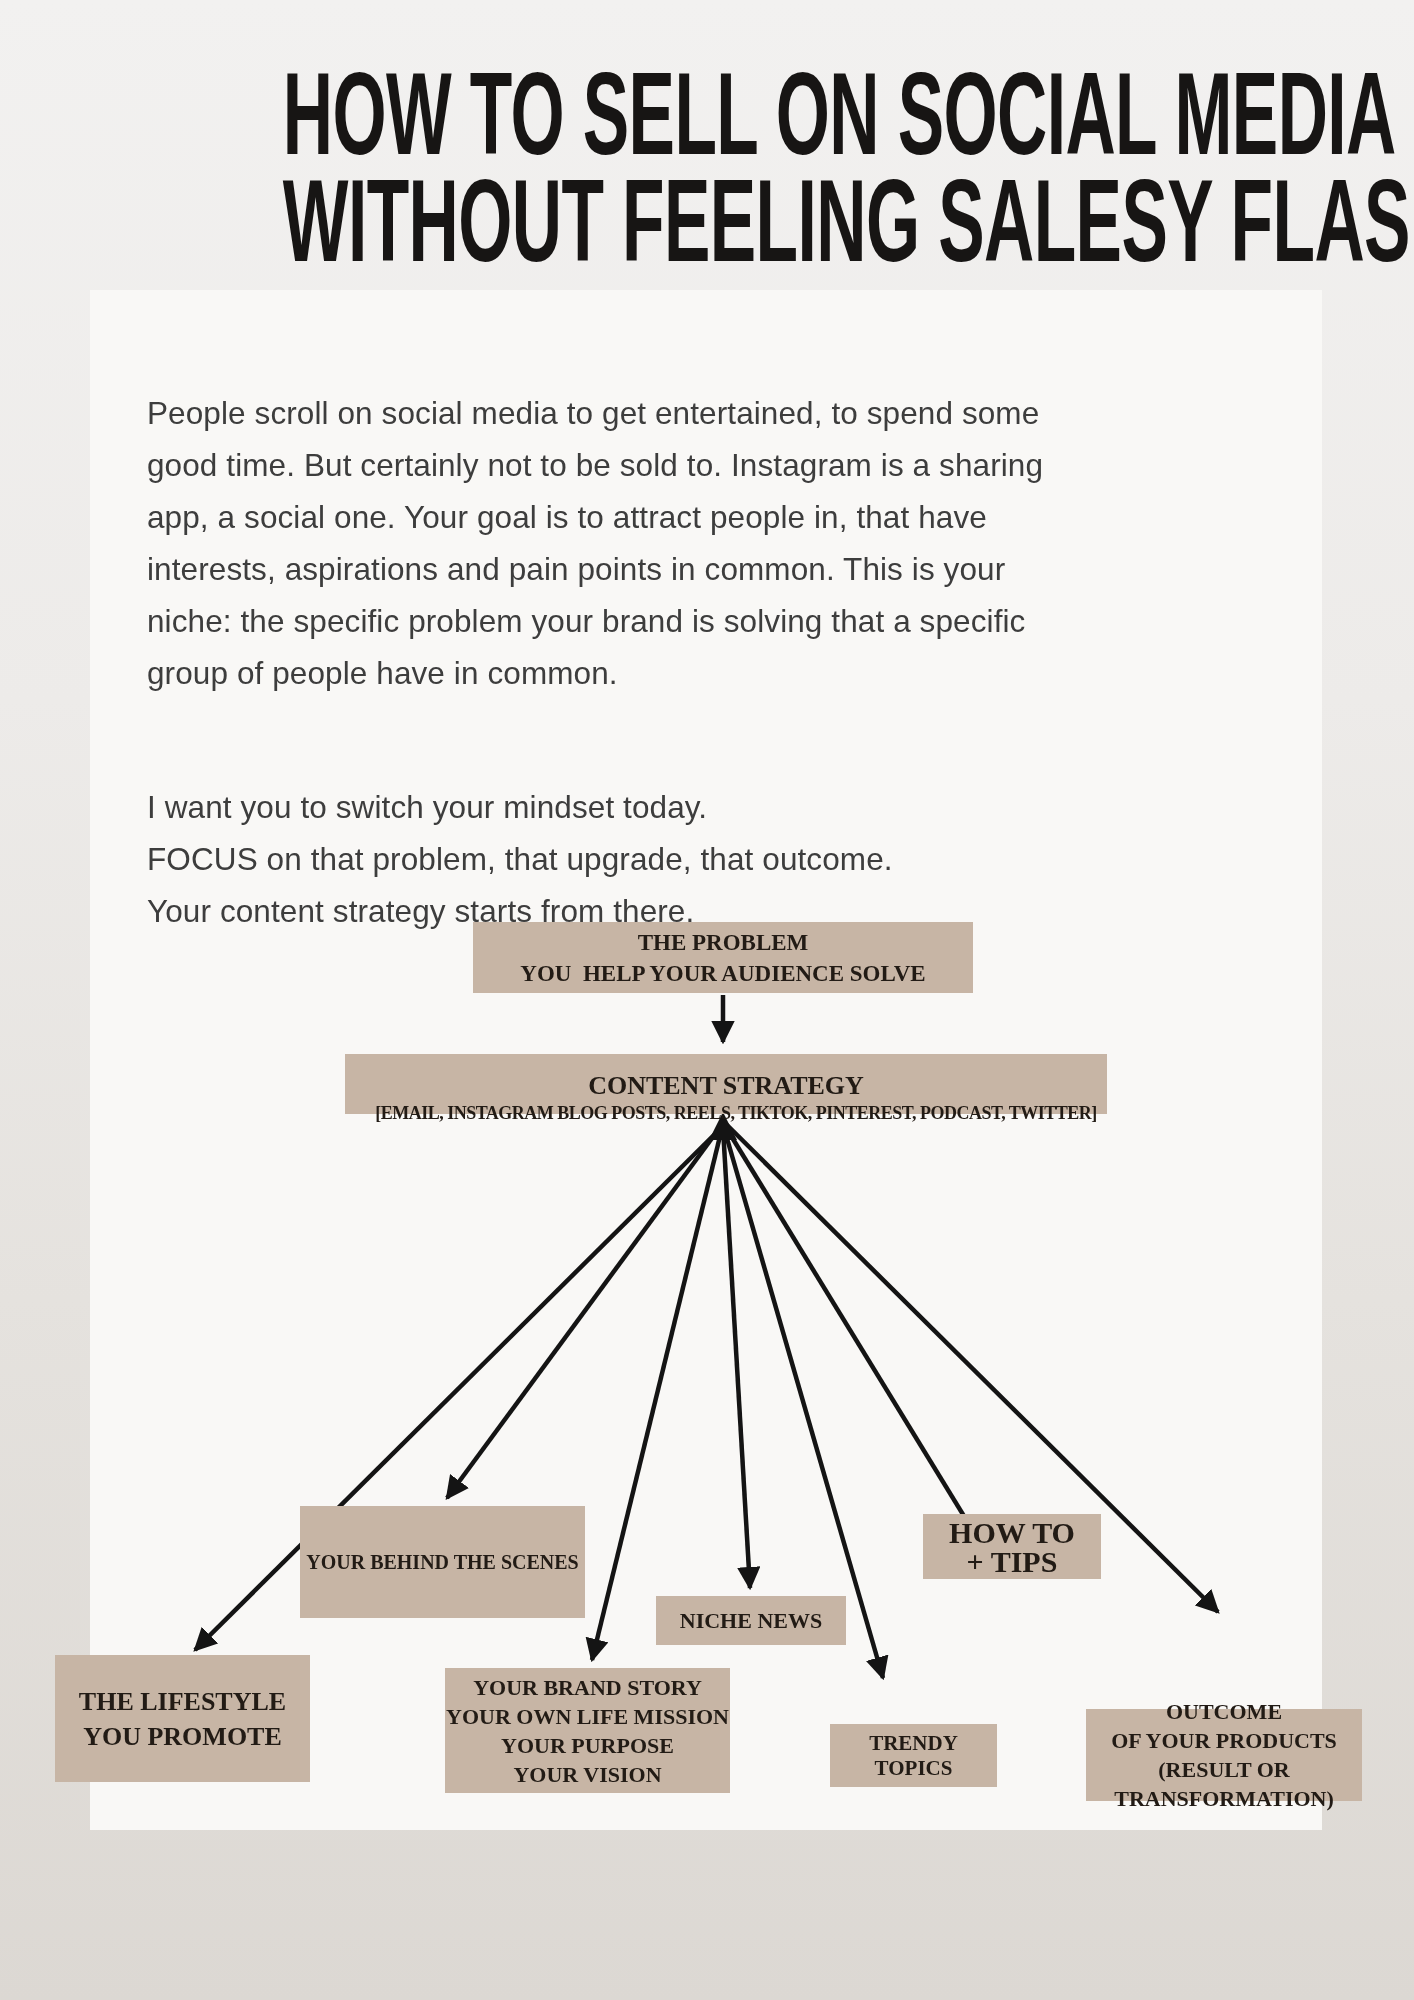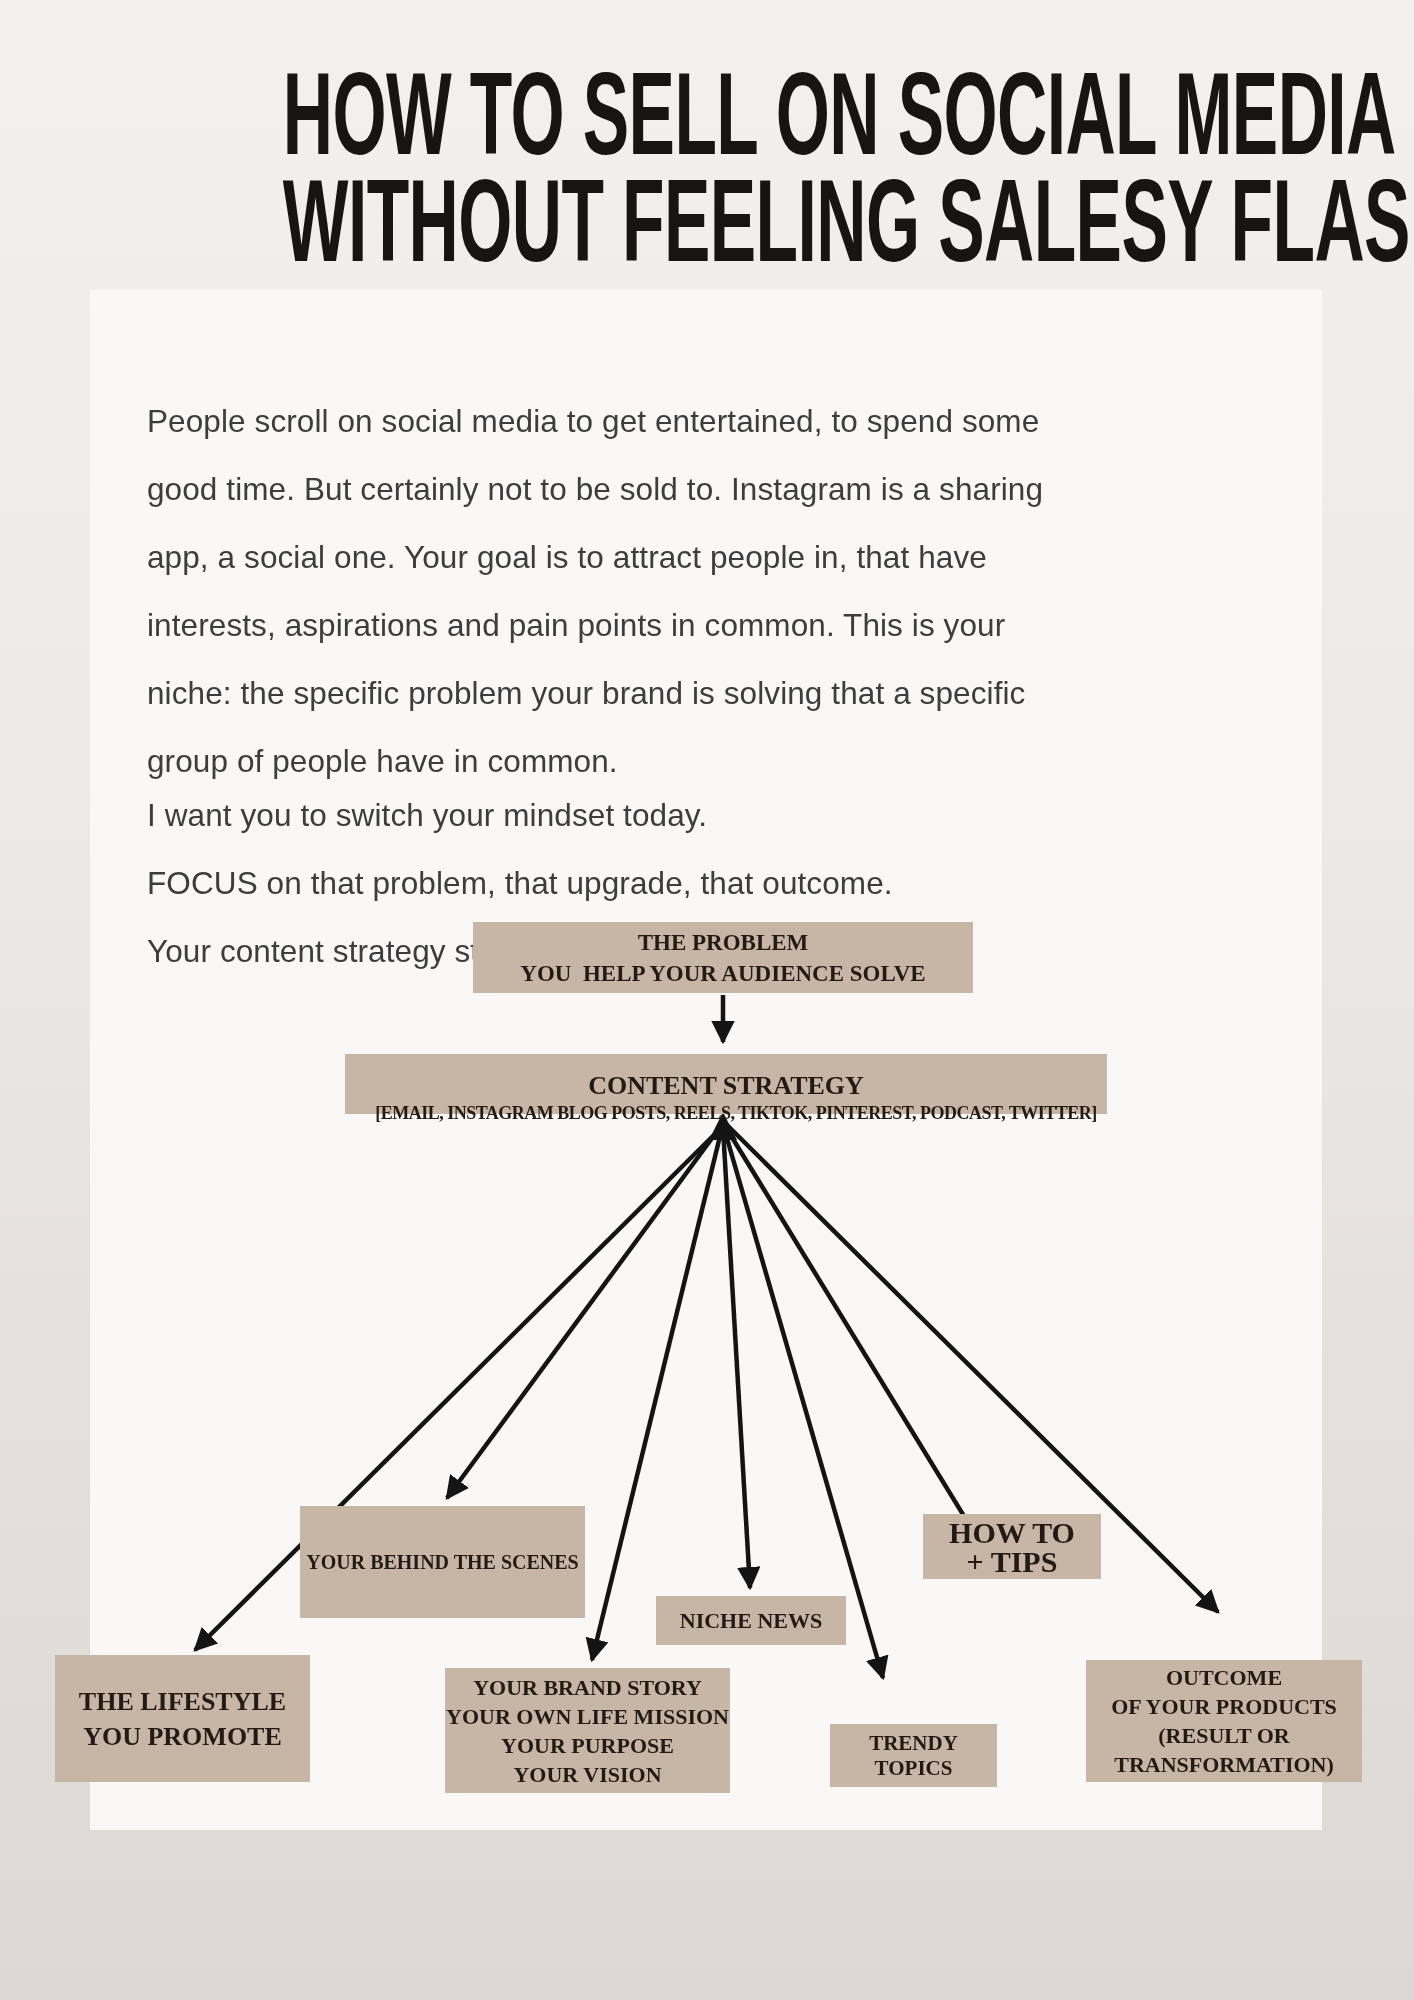--- a/index.html
+++ b/index.html
@@ -10,41 +10,41 @@
     font-family:"Liberation Sans",sans-serif;
     overflow:hidden;
   }
   
   .title{position:absolute;top:40px;left:0;width:1414px;text-align:center;color:#171514;}
   .title-line{display:block;font-weight:700;font-size:116px;line-height:107px;
     transform:scaleX(0.60);white-space:nowrap;letter-spacing:-1px;}
   
   .card{position:absolute;left:90px;top:290px;width:1232px;height:1540px;background:#f9f8f6;}
   
-  .body-text{position:absolute;color:#3d3d3d;font-size:31.5px;line-height:68px;
+  .body-text{position:absolute;color:#3d3d3d;font-size:31.5px;line-height:52px;
     white-space:pre-line;letter-spacing:0.1px;}
   .para1{left:147px;top:355px;width:1130px;}
   .para2{left:147px;top:749px;width:1130px;}
   
   .node{position:absolute;background:#c7b5a5;color:#221b15;text-align:center;
     display:flex;flex-direction:column;justify-content:center;align-items:center;
     font-weight:600;font-family:Liberation Serif, serif;}
   .node .lbl{white-space:pre-line;}
   .node-problem{left:473px;top:922px;width:500px;height:71px;font-size:23px;line-height:31px;}
   .node-problem .sub{white-space:pre-wrap;}
   .node-strategy{left:345px;top:1054px;width:762px;height:60px;}
   .node-strategy .main{font-size:26px;line-height:31px;margin-top:28px;}
   .node-strategy .sub{font-size:18px;line-height:25px;letter-spacing:-0.5px;white-space:nowrap;margin-left:20px;}
   .node-lifestyle{left:55px;top:1655px;width:255px;height:127px;font-size:26px;line-height:35px;}
   .node-behind{left:300px;top:1506px;width:285px;height:112px;font-size:20px;line-height:28px;}
   .node-brand{left:445px;top:1668px;width:285px;height:125px;font-size:22px;line-height:29px;}
   .node-niche{left:656px;top:1596px;width:190px;height:49px;font-size:22px;}
   .node-trendy{left:830px;top:1686px;width:167px;height:63px;font-size:21px;margin-top:38px;}
   .node-howto{left:923px;top:1514px;width:178px;height:65px;font-size:30px;line-height:29px;}
-  .node-outcome{left:1086px;top:1660px;width:276px;height:122px;font-size:22px;line-height:29px;}
+  .node-outcome{left:1086px;top:1709px;width:276px;height:92px;font-size:22px;line-height:29px;}
   
   .arrows{position:absolute;left:0;top:0;pointer-events:none;}
 </style>
 </head>
 <body>
 
 <div class="page">
 
   <h1 class="title">
     <span class="title-line">HOW TO SELL ON SOCIAL MEDIA</span>

